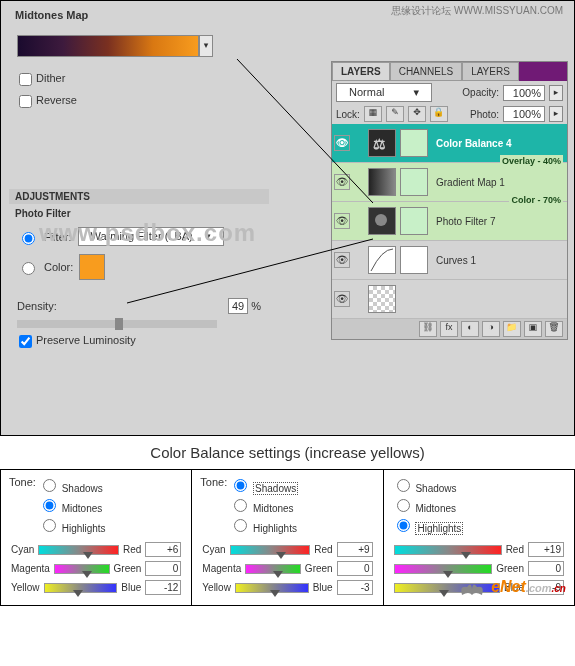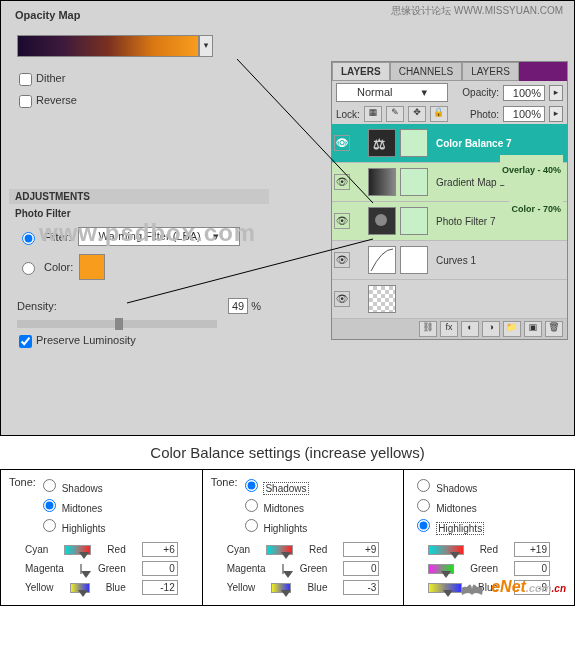--- a/index.html
+++ b/index.html
@@ -7,69 +7,69 @@
 .panel{position:absolute;background:#d4d4d4}
 .hdr{font-weight:bold;padding:4px 6px;font-size:11px}
 .subhdr{font-weight:bold;padding:2px 6px;font-size:10px;background:#c8c8c8}
 .gradbar{width:180px;height:20px;border:1px solid #888;display:inline-block;vertical-align:middle}
 .gradswatch{height:100%;background:linear-gradient(to right,#1a0a2e,#3d1a3d,#7a3020,#d97812,#f89c1e)}
 .dd{display:inline-block;width:12px;height:20px;border:1px solid #888;background:#e8e8e8;vertical-align:middle;text-align:center;line-height:18px;font-size:9px}
 .cb{margin:3px 6px}
 .cb input{vertical-align:middle;margin-right:4px}
 .row{padding:4px 8px;display:flex;align-items:center;gap:6px}
 .radio{vertical-align:middle}
-.sel{border:1px solid #888;background:#fff;padding:2px 20px;width:120px;display:inline-block;font-size:11px}
+.sel{border:1px solid #888;background:#fff;padding:2px 12px;width:120px;display:inline-block;font-size:11px}
 .sw{width:24px;height:24px;border:1px solid #888;background:#f89c1e;display:inline-block}
 .numbox{border:1px solid #888;background:#fff;width:40px;text-align:right;padding:1px 3px;font-size:11px}
 .slider{height:8px;background:#c0c0c0;position:relative;margin:4px 8px;width:200px}
 .slider .knob{position:absolute;top:-2px;width:8px;height:12px;background:#888}
 .wm{position:absolute;font-size:24px;color:#bcbcbc;font-weight:bold;letter-spacing:1px}
 .layersbox{position:absolute;right:6px;top:60px;width:235px;border:1px solid #888;background:#d4d4d4}
 .tabs{display:flex;background:#701a75;font-size:10px}
 .tab{padding:3px 8px;border:1px solid #999;background:#c8c8c8}
 .tab.act{background:#d8d8d8;font-weight:bold}
 .oprow{display:flex;align-items:center;padding:2px 4px;gap:4px;font-size:10px}
 .layer{display:flex;align-items:center;padding:2px;border-bottom:1px solid #bbb;gap:4px;position:relative;min-height:34px}
 .eye{width:14px;height:14px;border:1px solid #999;font-size:10px;text-align:center;line-height:13px}
 .thumb{width:26px;height:26px;border:1px solid #888;background:#fff}
 .mask{width:26px;height:26px;border:1px solid #888;background:#c8f0c8}
 .lyr-a{background:#c8e8b8}
 .lyr-b{background:#1eb5a8;color:#fff;font-weight:bold}
 .lyrlab{font-size:10px;flex:1;padding-left:4px}
-.over{position:absolute;right:4px;top:-8px;font-size:9px;font-weight:bold;color:#1a4a1a;background:#c8e8b8;padding:10px 2px}
+.over{position:absolute;right:4px;top:-8px;font-size:9px;font-weight:bold;color:#1a4a1a;background:#c8e8b8;padding:1px 2px}
 .btns{display:flex;justify-content:flex-end;gap:3px;padding:2px 4px;background:#c8c8c8}
 .ibtn{width:16px;height:14px;border:1px solid #999;background:#ddd;font-size:9px;text-align:center}
 .cbhdr{text-align:center;font-size:15px;padding:8px;color:#333}
 .cbgrid{display:flex;border:1px solid #000}
 .cbcol{flex:1;border-right:1px solid #000;padding:6px 8px;position:relative;background:#fff}
 .cbcol:last-child{border-right:0}
 .tonerow{display:flex;gap:2px;align-items:flex-start;margin-bottom:8px}
 .tonelabels{display:flex;flex-direction:column;gap:2px}
 .tonelabels label{font-size:10px}
-.crow{display:flex;align-items:center;gap:16px;margin:4px 16px;font-size:10px}
+.crow{display:flex;align-items:center;gap:4px;margin:4px 2px;font-size:10px}
 .cslider{flex:1;height:10px;position:relative}
 .cslider .track{height:8px;border:1px solid #999}
 .cslider .k{position:absolute;top:7px;width:0;height:0;border-left:5px solid transparent;border-right:5px solid transparent;border-top:7px solid #555}
 .val{border:1px solid #999;width:30px;text-align:right;padding:1px 2px;font-size:10px}
 svg.line{position:absolute;top:0;left:0;pointer-events:none}
 .logo{position:absolute;right:8px;bottom:6px;font-size:16px;font-weight:bold;font-style:italic}
 .logo .e{color:#f08000}
 .logo .n{color:#f08000}
 .logo .com{color:#bbb;font-size:11px}
 .logo .cn{color:#c00;font-size:10px}
 .topcn{position:absolute;right:11px;top:3px;font-size:10px;color:#777}
 </style>
 </head>
 <body>
 
 <div class="top">
   <div class="topcn">思缘设计论坛  WWW.MISSYUAN.COM</div>
 
   <div class="panel" style="left:8px;top:4px;width:240px">
-    <div class="hdr">Opacity Map</div>
+    <div class="hdr">Midtones Map</div>
     <div style="padding:10px 8px">
       <span class="gradbar"><div class="gradswatch"></div></span><span class="dd">▾</span>
     </div>
     <div class="cb"><input type="checkbox" style=""><span>Dither</span></div>
     <div class="cb"><input type="checkbox" style=""><span>Reverse</span></div>
   </div>
 
   <div class="panel" style="left:8px;top:188px;width:260px">
     <div class="subhdr">ADJUSTMENTS</div>
     <div class="hdr" style="font-size:10px">Photo Filter</div>
@@ -119,21 +119,21 @@
         <span class="dd" style="height:14px;line-height:12px">▸</span>
     </div>
 
     <div class="layer lyr-b">
       <span class="eye">👁</span>
       <span style="width:10px"></span>
       <span class="thumb" style="background:#2a2a2a;position:relative">
           <span style="position:absolute;left:4px;top:6px;font-size:14px;color:#ccc">⚖</span>
         </span>
       <span class="mask"></span>
-      <span class="lyrlab">Color Balance 7</span>
+      <span class="lyrlab">Color Balance 4</span>
     </div>
     <div class="layer lyr-a">
       <span class="over">Overlay - 40%</span>
       <span class="eye">👁</span>
       <span style="width:10px"></span>
       <span class="thumb" style="background:linear-gradient(to right,#222,#888)"></span>
       <span class="mask"></span>
       <span class="lyrlab">Gradient Map 1</span>
     </div>
     <div class="layer lyr-a">

